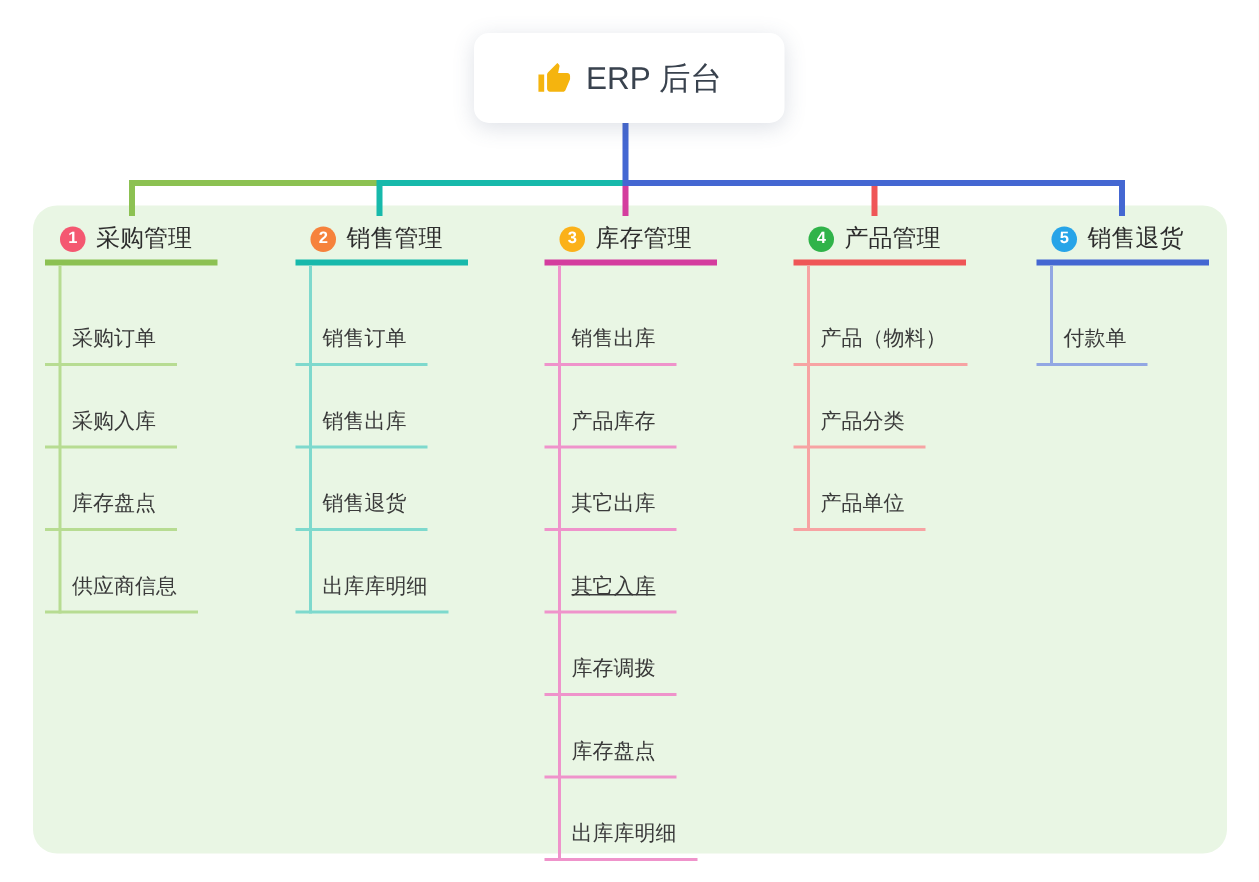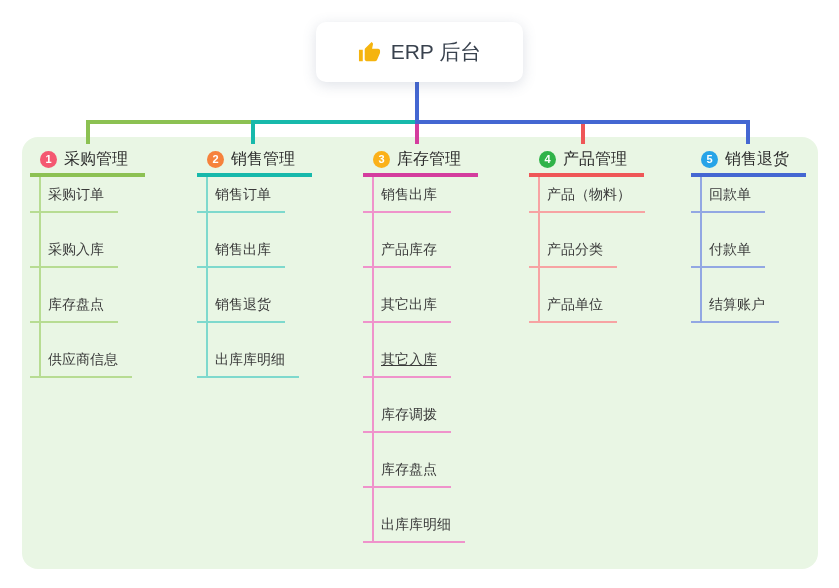--- a/index.html
+++ b/index.html
@@ -18,21 +18,21 @@
   .branch-title{box-sizing:border-box;width:115px;height:27px;border-bottom:4px solid #999;
     display:flex;align-items:center;gap:7px;padding:0 0 4px 10px;font-size:16px;font-weight:500;
     color:#2d2d2d;white-space:nowrap;cursor:pointer;}
   .badge{width:17px;height:17px;border-radius:50%;color:#fff;font-size:11px;font-weight:bold;
     display:flex;align-items:center;justify-content:center;flex:none;line-height:1;}
   .children{position:relative;}
   .trunk{position:absolute;left:9px;top:0;bottom:0;width:2px;}
   .child{box-sizing:border-box;height:55px;width:fit-content;border-bottom:2px solid #ccc;
     display:flex;align-items:flex-end;padding:0 14px 7px 18px;font-size:14px;color:#3a3a3a;
     white-space:nowrap;cursor:pointer;position:relative;z-index:1;}
-  .children .child:first-of-type{height:36px;font-family:Liberation Serif, serif;}
+  .children .child:first-of-type{height:67px;font-family:Liberation Serif, serif;}
 </style>
 </head>
 <body>
 
 <div class="canvas">
 
   <div class="panel" style="background-color: rgb(233, 246, 228);"></div>
 
   <div class="root-node">
     <span class="icon">
@@ -110,20 +110,18 @@
       <span class="trunk" style="background-color: rgb(247, 163, 163);"></span>
     </div>
   </div>
 
   <div class="branch" style="left:691px">
     <div class="branch-title" style="border-bottom-color: rgb(68, 103, 210);">
       <span class="badge" style="background-color: rgb(39, 164, 232);">5</span>
       <span>销售退货</span>
     </div>
     <div class="children">
-      <div class="child" style="border-bottom-color: rgb(146, 167, 227);">回款单</div>
       <div class="child" style="border-bottom-color: rgb(146, 167, 227);">付款单</div>
-      <div class="child" style="border-bottom-color: rgb(146, 167, 227);">结算账户</div>
       <span class="trunk" style="background-color: rgb(146, 167, 227);"></span>
     </div>
   </div>
 
 </div>
 
 </body></html>

